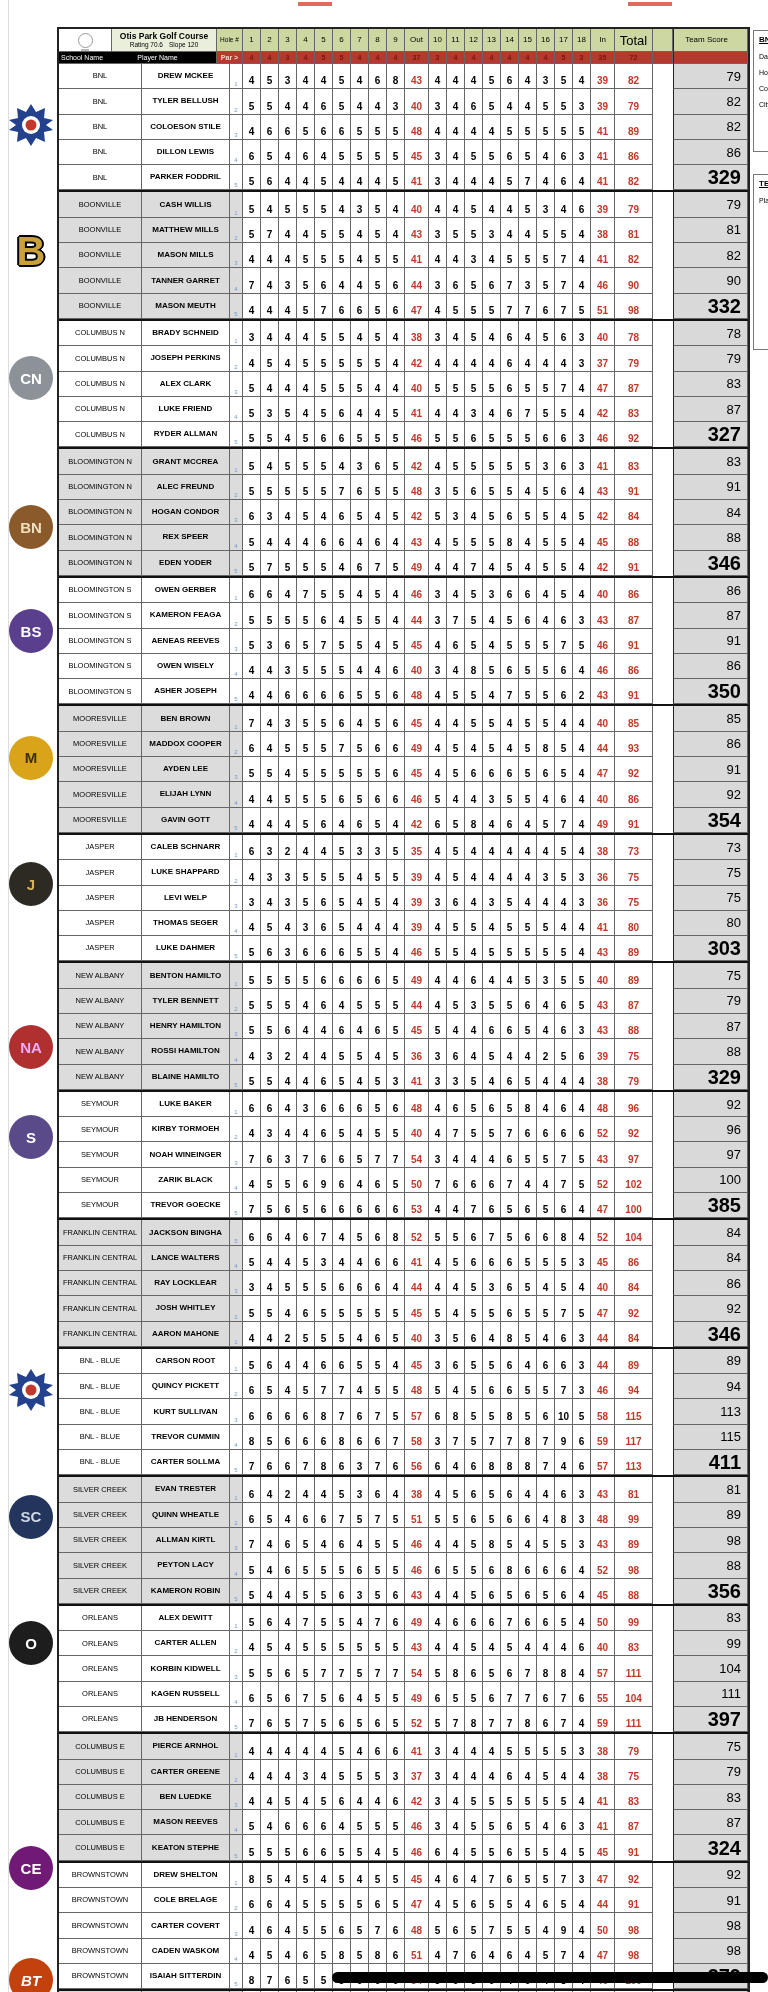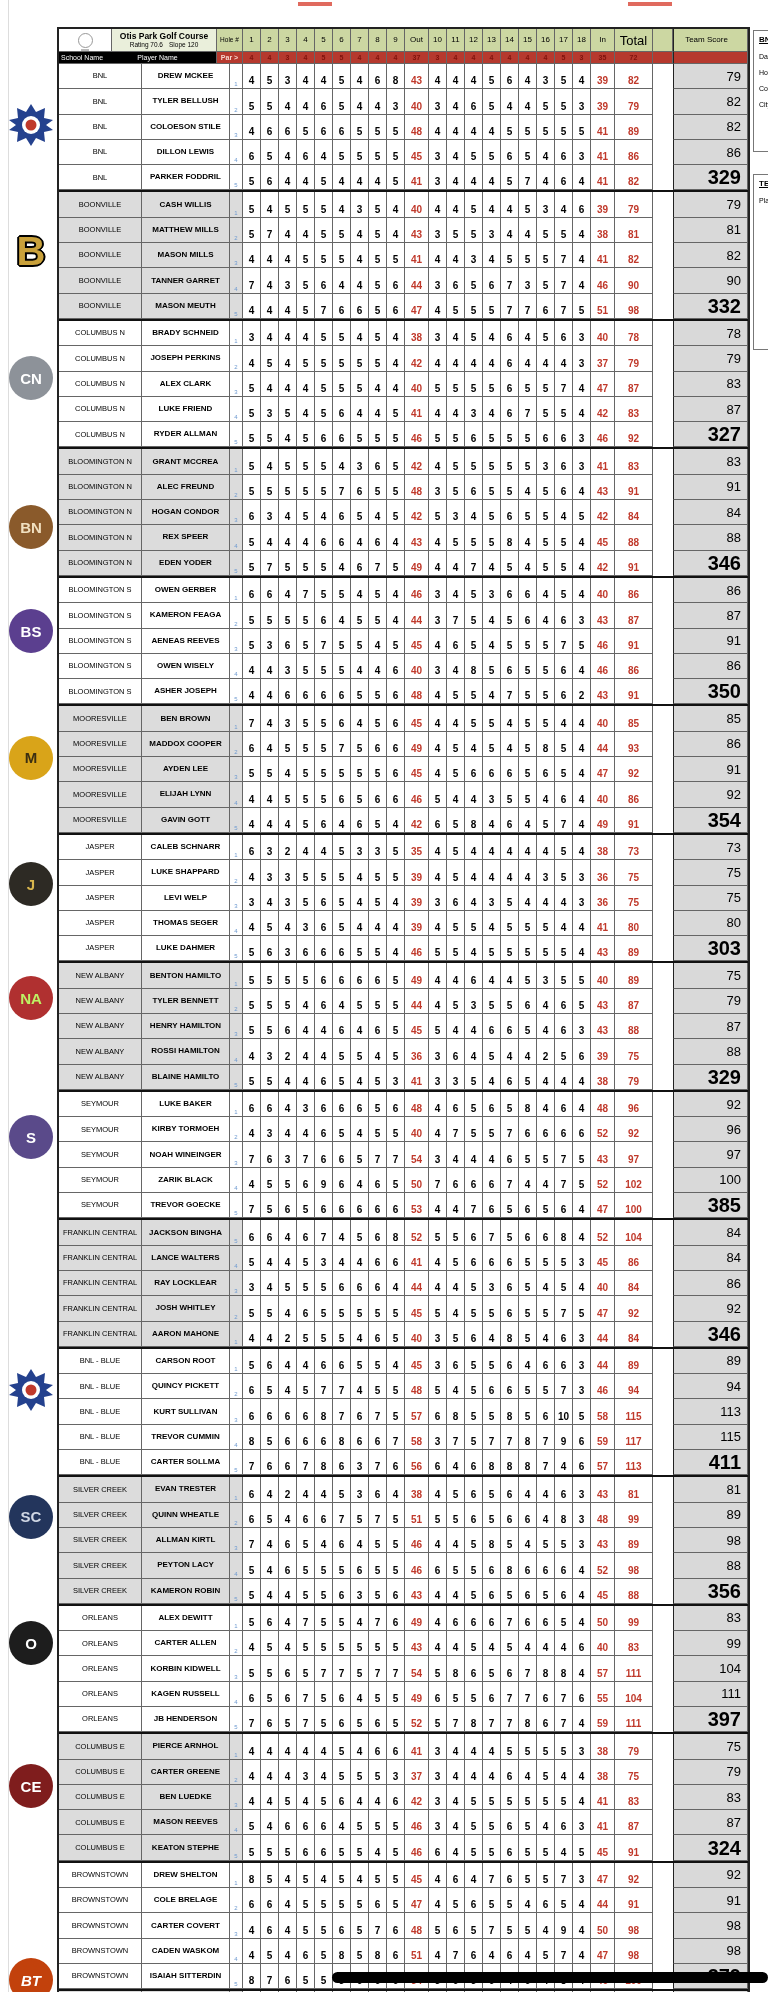--- a/index.html
+++ b/index.html
@@ -2315,26 +2315,26 @@
         <circle cx="22" cy="22" r="9" fill="#fff"></circle>
         <circle cx="22" cy="22" r="5.5" fill="#c0392b"></circle>
       </svg>
     </div>
     <div class="slogo letter" style="color: rgb(201, 161, 59); top: 229.75px;">B</div>
     <div class="slogo" style="background: rgb(141, 146, 153); color: rgb(255, 255, 255); top: 356.25px;">CN</div>
     <div class="slogo" style="background: rgb(138, 90, 43); color: rgb(241, 224, 192); top: 505px;">BN</div>
     <div class="slogo" style="background: rgb(91, 63, 143); color: rgb(255, 255, 255); top: 609.25px;">BS</div>
     <div class="slogo" style="background: rgb(217, 164, 25); color: rgb(60, 47, 18); top: 735.75px;">M</div>
     <div class="slogo" style="background: rgb(45, 42, 36); color: rgb(216, 182, 78); top: 862.25px;">J</div>
-    <div class="slogo" style="background: rgb(176, 48, 48); color: #bef264; top: 976px;">NA</div>
+    <div class="slogo" style="background: rgb(176, 48, 48); color: #f0abfc; top: 1025px;">NA</div>
     <div class="slogo" style="background: rgb(90, 74, 138); color: rgb(255, 255, 255); top: 1115.25px;">S</div>
     <div class="slogo" style="background: transparent; top: 1368.25px;">
       <svg width="44" height="44" viewBox="0 0 44 44">
         <polygon points="22,1 27,9 36,5 35,15 44,17 37,22 44,27 35,29 36,39 27,35 22,43 17,35 8,39 9,29 0,27 7,22 0,17 9,15 8,5 17,9" fill="#24418e"></polygon>
         <circle cx="22" cy="22" r="9" fill="#fff"></circle>
         <circle cx="22" cy="22" r="5.5" fill="#c0392b"></circle>
       </svg>
     </div>
     <div class="slogo" style="background: rgb(35, 53, 92); color: rgb(207, 214, 228); top: 1494.75px;">SC</div>
     <div class="slogo" style="background: rgb(29, 29, 29); color: rgb(255, 255, 255); top: 1621.25px;">O</div>
-    <div class="slogo" style="background: #7f1d1d; color: rgb(255, 255, 255); top: 1764px;">CE</div>
+    <div class="slogo" style="background: #701a75; color: rgb(255, 255, 255); top: 1846px;">CE</div>
     <div class="slogo" style="background: #c2410c; color: rgb(255, 255, 255); top: 1958px; font-style: italic;">BT</div>
   </div>
 
 </body></html>

